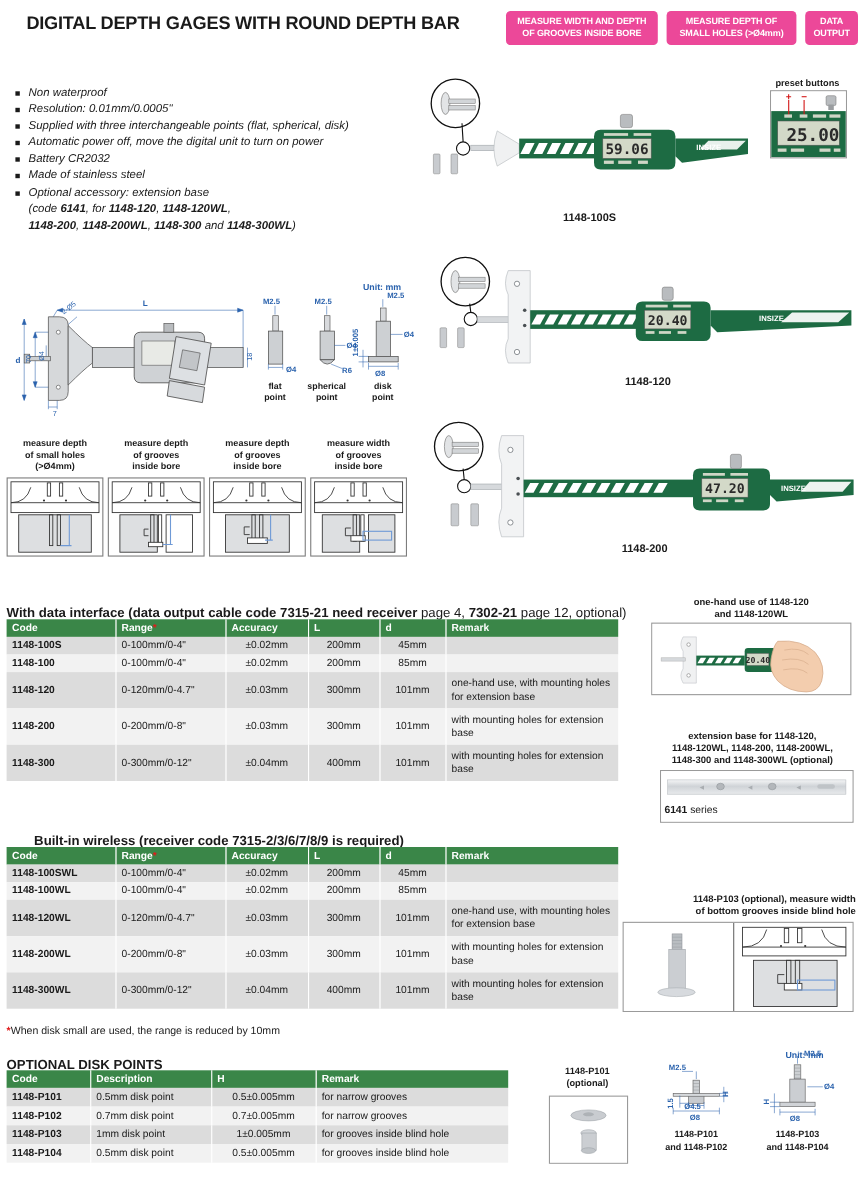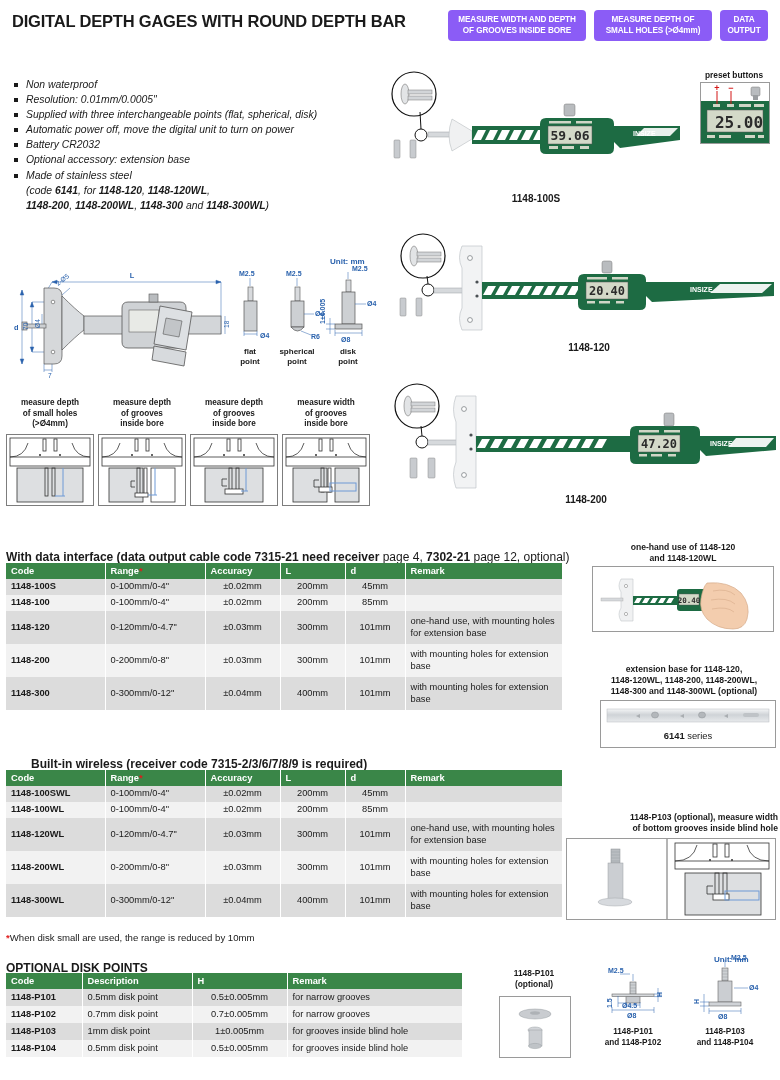--- a/index.html
+++ b/index.html
@@ -7,28 +7,28 @@
   body {
     width:780px; height:1080px; position:relative;
     background:#ffffff;
     font-family:"Liberation Sans", sans-serif;
     color:#1a1a1a;
     overflow:hidden;
   }
   .abs { position:absolute; }
 
   
-  #header { left:0; top:0; width:745px; height:52px; }
+  #header { left:12px; top:0; width:745px; height:52px; }
   #page-title {
     position:absolute; left:12px; top:12px;
     font-size:16.5px; font-weight:bold; letter-spacing:-0.2px;
     color:#1a1a1a; white-space:nowrap;
   }
   .badge {
-    position:absolute; background:#8b5cf6; color:#fff; border-radius:4px;
+    position:absolute; background:#ec4899; color:#fff; border-radius:4px;
     font-size:8.2px; font-weight:bold; text-align:center;
     display:flex; align-items:center; justify-content:center;
     line-height:1.25; padding:2px 4px; letter-spacing:-0.1px;
   }
   #badge-1 { left:448px; top:10px; width:138px; height:31px; }
   #badge-2 { left:594px; top:10px; width:118px; height:31px; }
   #badge-3 { left:720px; top:10px; width:48px;  height:31px; }
 
   
   #features { left:14px; top:78px; width:370px; }
@@ -114,21 +114,21 @@
   .side-cap {
     position:absolute; text-align:center; font-size:8.6px;
     line-height:11px; color:#1a1a1a; font-weight:600;
   }
   .side-img {
     position:absolute; border:1px solid #9a9a9a; background:#fff; overflow:hidden;
   }
 
   #ext-series-label {
     position:absolute; left:604px; top:730px; width:168px;
-    text-align:center; font-size:9.4px; color:#1a1a1a;
+    font-size:9.4px; color:#1a1a1a;
   }
 
   
   .dlabel {
     position:absolute; text-align:center; font-size:8.4px;
     font-weight:bold; line-height:10.5px; color:#1a1a1a;
   }
 </style>
 </head>
 <body>
@@ -156,22 +156,22 @@
   </div>
 </div>
 
 <div id="features" class="abs">
   <ul>
     <li>Non waterproof</li>
     <li>Resolution: 0.01mm/0.0005"</li>
     <li>Supplied with three interchangeable points (flat, spherical, disk)</li>
     <li>Automatic power off, move the digital unit to turn on power</li>
     <li>Battery CR2032</li>
+    <li>Made of stainless steel</li>
     <li>Optional accessory: extension base</li>
-    <li>Made of stainless steel</li>
     <li class="nobullet cont"><span>(code </span><span class="b">6141</span><span>, for </span><span class="b">1148-120</span><span>, </span><span class="b">1148-120WL</span><span>,</span></li>
     <li class="nobullet cont"><span class="b">1148-200</span><span>, </span><span class="b">1148-200WL</span><span>, </span><span class="b">1148-300</span><span> and </span><span class="b">1148-300WL</span><span>)</span></li>
   </ul>
 </div>
 
 <div id="tech-drawing" class="abs">
 <svg width="376" height="128" viewBox="0 0 376 128" xmlns="http://www.w3.org/2000/svg">
   <g stroke="#2a62ad" stroke-width="0.5" fill="none">
 
     <line x1="44" y1="30" x2="213" y2="30"></line>

